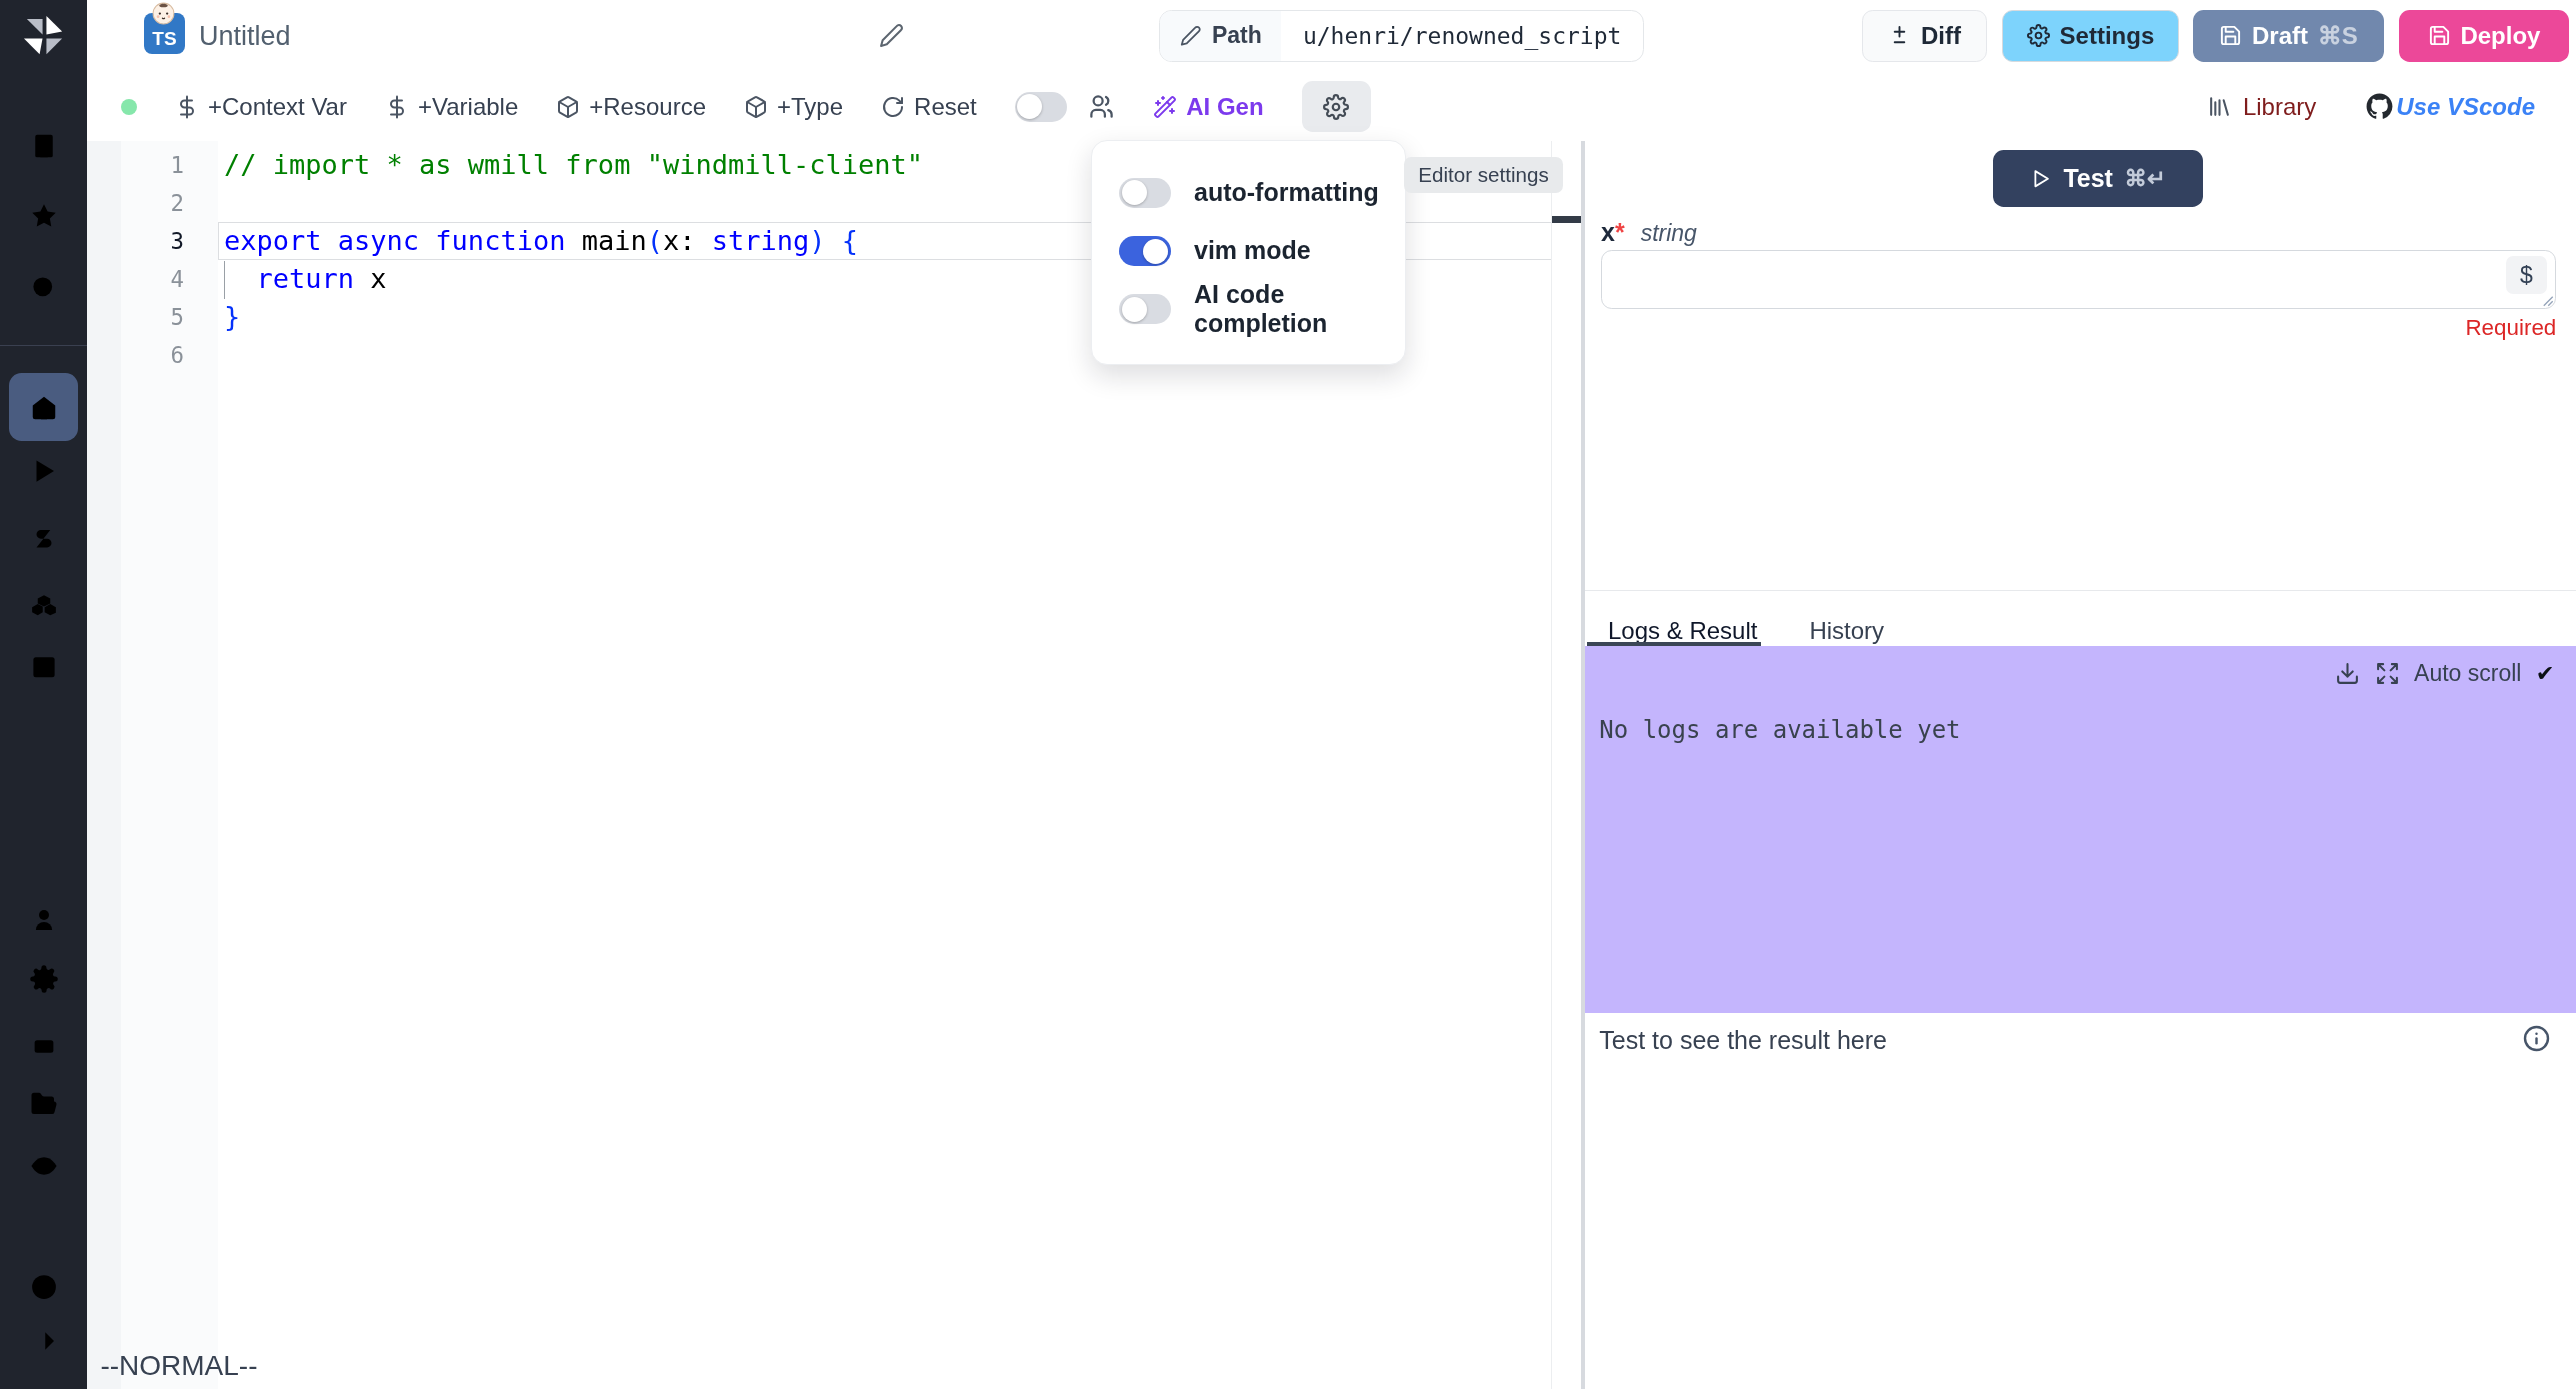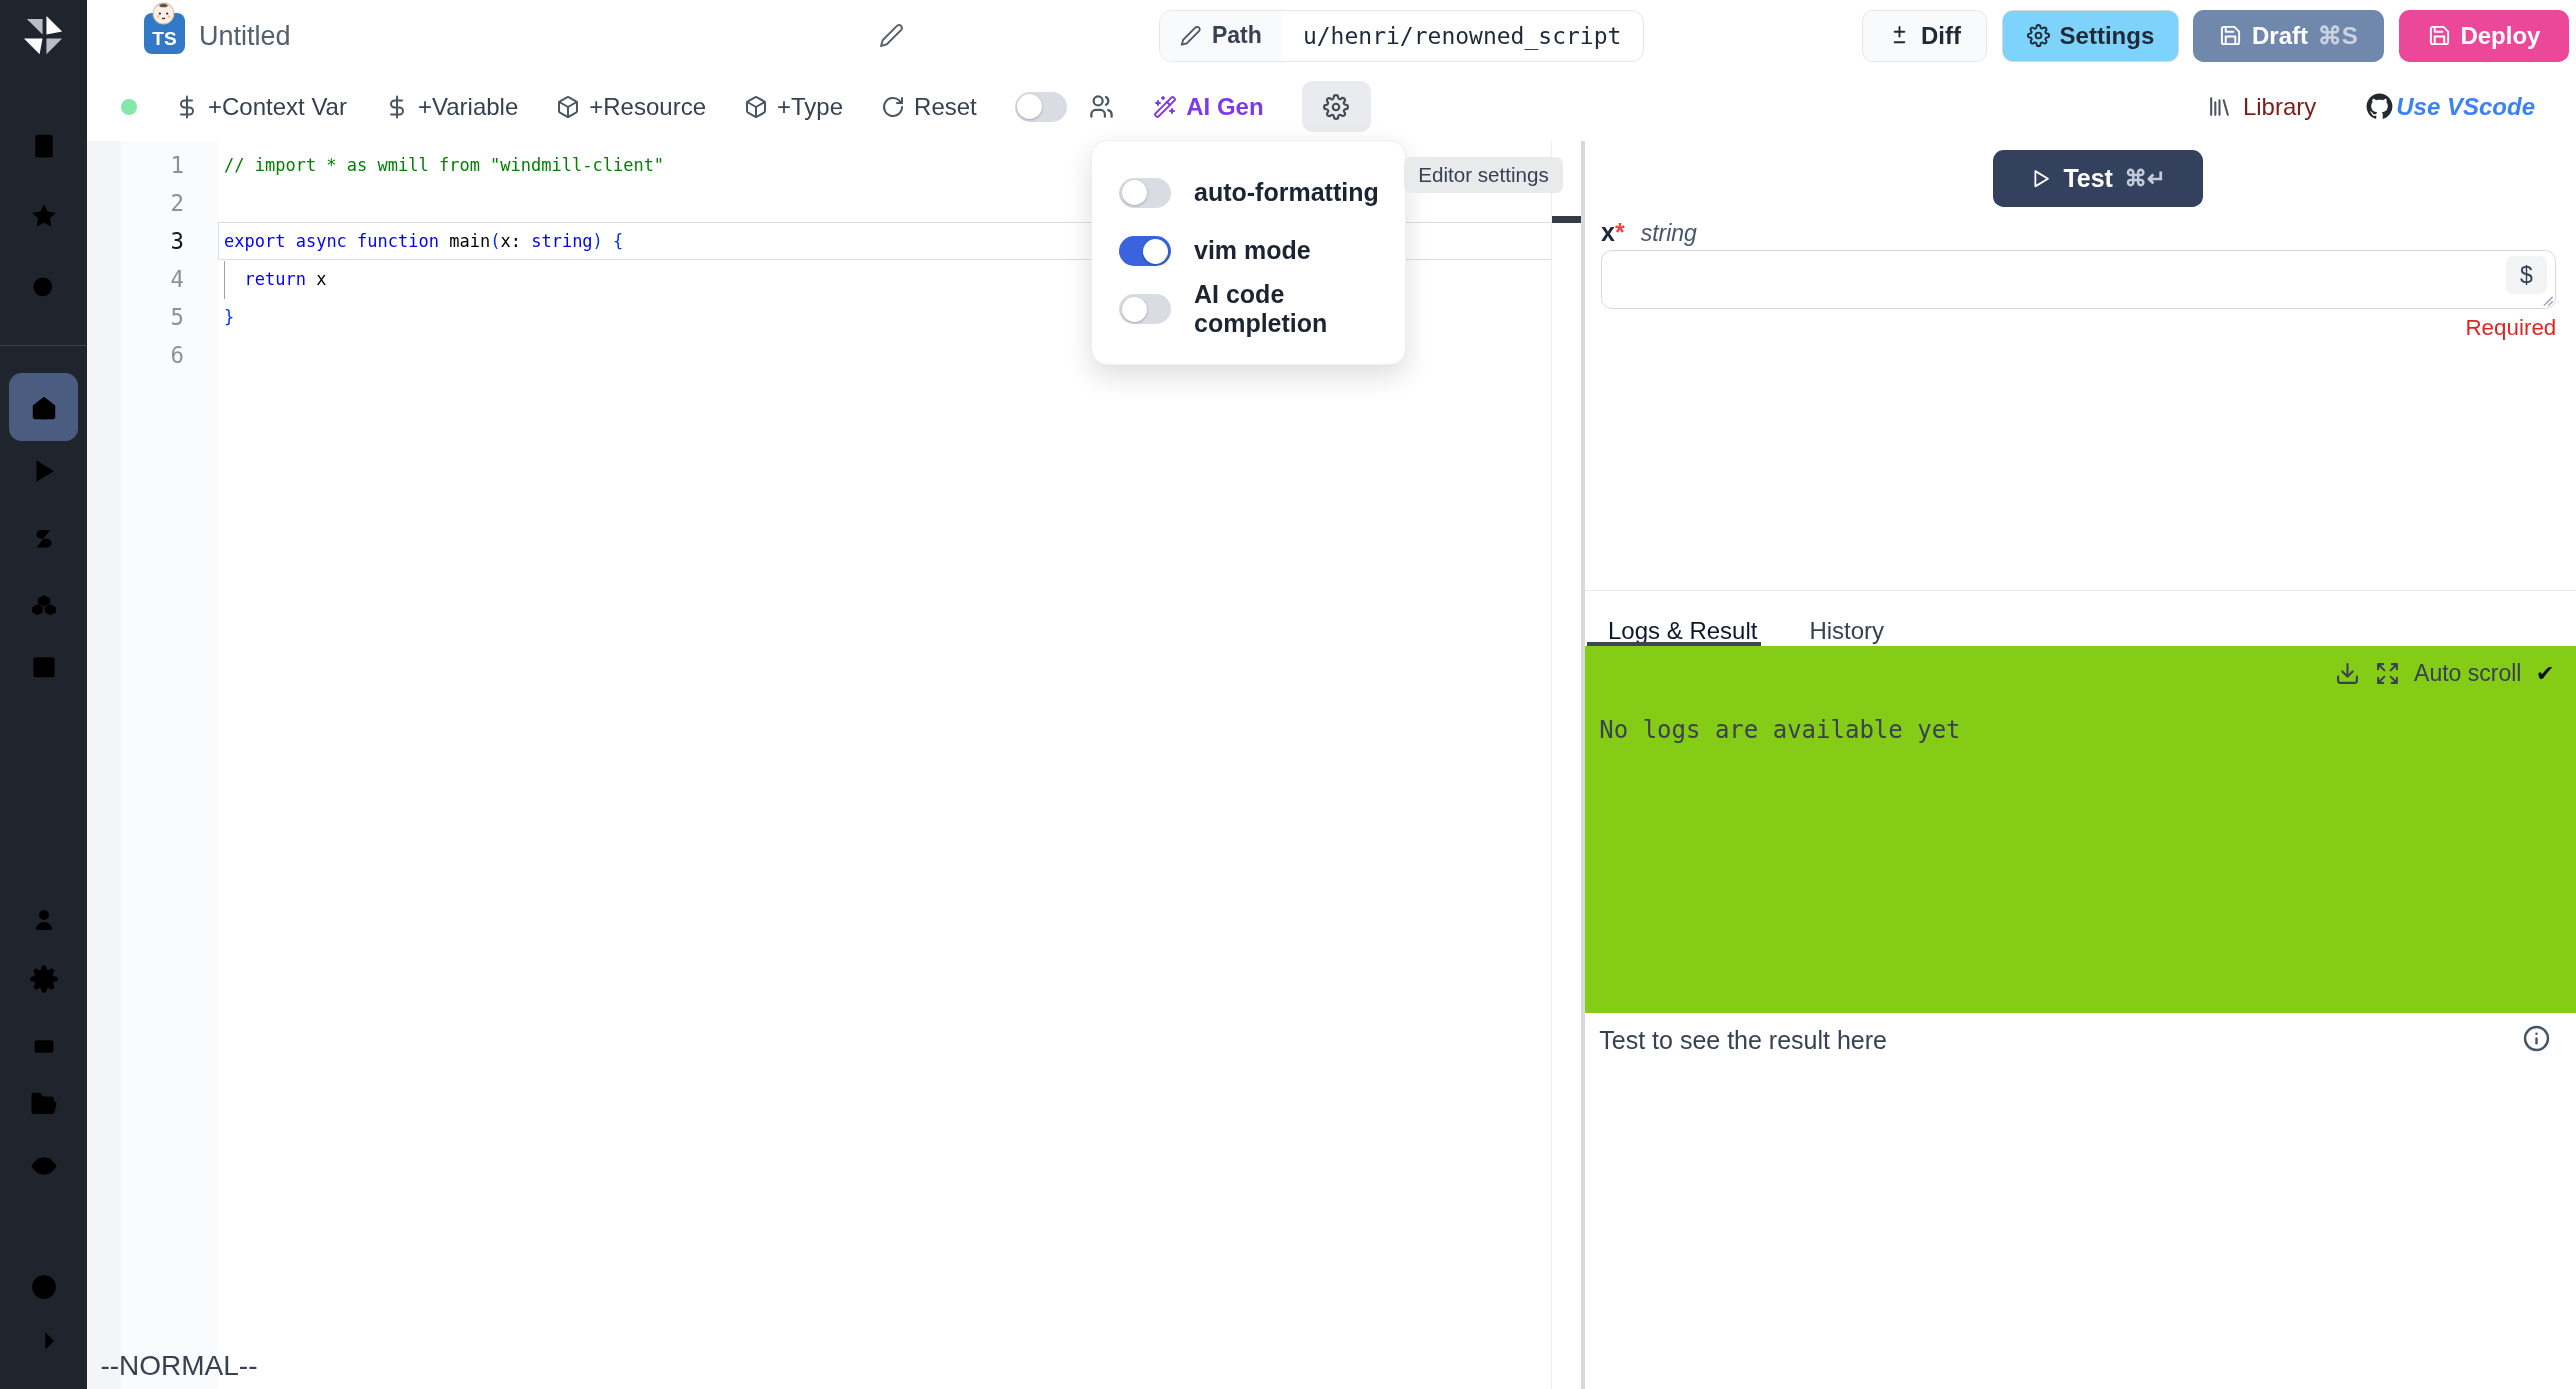--- a/index.html
+++ b/index.html
@@ -50,21 +50,21 @@
   #lib-btn svg { width:25px; height:25px; color:#4b5563; }
   #vscode-btn { display:flex; align-items:center; gap:3px; font-size:24px; color:#3b82f6; font-weight:700; cursor:pointer;font-style:italic; }
 
   
   #editor { position:absolute; left:87px; top:141px; width:1495px; bottom:0; background:#fff; }
   #gutter-bg { position:absolute; left:0; top:0; width:131px; bottom:0; background:#fafbfc; }
   #glyph-strip { position:absolute; left:0; top:0; width:34px; bottom:0; background:#f3f5f7; }
   #line-numbers { position:absolute; left:0; top:4.5px; width:97px; text-align:right; font-family:"DejaVu Sans Mono", monospace; font-size:22.4px; color:#8a9199; }
   #line-numbers .ln { height:38px; line-height:38px; }
   #line-numbers .ln-active { color:#111827; }
-  #code-content { position:absolute; left:137px; top:4.5px; font-family:"DejaVu Sans Mono", monospace; font-size:17px; }
+  #code-content { position:absolute; left:137px; top:4.5px; font-family:"DejaVu Sans Mono", monospace; font-size:27px; }
   .code-line { height:38px; line-height:38px; white-space:pre; }
   .tok-comment { color:#008000; }
   .tok-kw { color:#0000ff; }
   .tok-br { color:#0431fa; }
   .tok-pl { color:#000; }
   .tok-fn { color:#000; }
   #current-line { position:absolute; left:131px; top:81px; width:1334px; height:38px; border:1.8px solid #dcdee1; }
   #indent-guide { position:absolute; left:137px; top:120px; height:38px; width:0; border-left:1.8px solid #9aa0a6; }
   #ruler-line { position:absolute; left:1464px; top:0; bottom:0; width:0; border-left:0.9px solid #eceef0; }
   #ruler-cursor { position:absolute; left:1465px; top:75px; width:29.5px; height:7.2px; background:#333b47; }
@@ -84,21 +84,21 @@
   #arg-star { font-size:25px; font-weight:800; color:#ef4444; }
   #arg-type { font-size:23px; font-style:italic; color:#475569; margin-left:16px; }
   #arg-input { position:absolute; left:16px; top:109px; width:955px; height:59px; border:1.8px solid #d5d9de; border-radius:10.7px; background:#fff; font-size:23px; font-family:"DejaVu Sans Mono", monospace; padding:7.2px 63px 7.2px 14.3px; resize:none; outline:none; }
   #dollar-btn { position:absolute; left:921px; top:115px; width:41px; height:38px; background:#f2f3f5; border-radius:7.2px; display:flex; align-items:center; justify-content:center; font-size:23px; color:#334155; cursor:pointer; }
   #resize-corner { position:absolute; left:957px; top:154px; width:12.5px; height:12.5px; color:#94a3b8; }
   #required-hint { position:absolute; right:19.7px; top:174px; font-size:22.4px; color:#dc2626; }
   #tabs { position:absolute; left:0; right:0; top:449px; height:55px; border-top:1.8px solid #e7e9ec; display:flex; align-items:flex-end; padding-left:23px; gap:52px; }
   .tab { font-size:24px; color:#374151; cursor:pointer; }
   .tab.active { color:#0f172a; }
   #tab-underline { position:absolute; left:1.8px; top:501px; width:174px; height:4.5px; background:#3b4656; }
-  #logs { position:absolute; left:0; right:0; top:505px; height:408px; background:#84cc16; }
+  #logs { position:absolute; left:0; right:0; top:505px; height:408px; background:#c4b5fd; }
   #log-controls { position:absolute; right:21.5px; top:14.3px; display:flex; align-items:center; gap:14.3px; color:#374151; }
   #log-controls svg { width:25px; height:25px; cursor:pointer; }
   #auto-scroll-label { font-size:23px; }
   #auto-scroll-check { font-size:22.4px; color:#0b0f14; cursor:pointer; }
   #no-logs { position:absolute; left:14.3px; top:70px; font-family:"DejaVu Sans Mono", monospace; font-size:24px; color:#39424e; }
   #result { position:absolute; left:0; right:0; top:872px; bottom:0; background:#fff; }
   #result-placeholder { position:absolute; left:14.3px; top:12.5px; font-size:25px; color:#374151; }
   #info-icon { position:absolute; right:25px; top:10.7px; width:29px; height:29px; color:#475569; cursor:pointer; }
 
   

